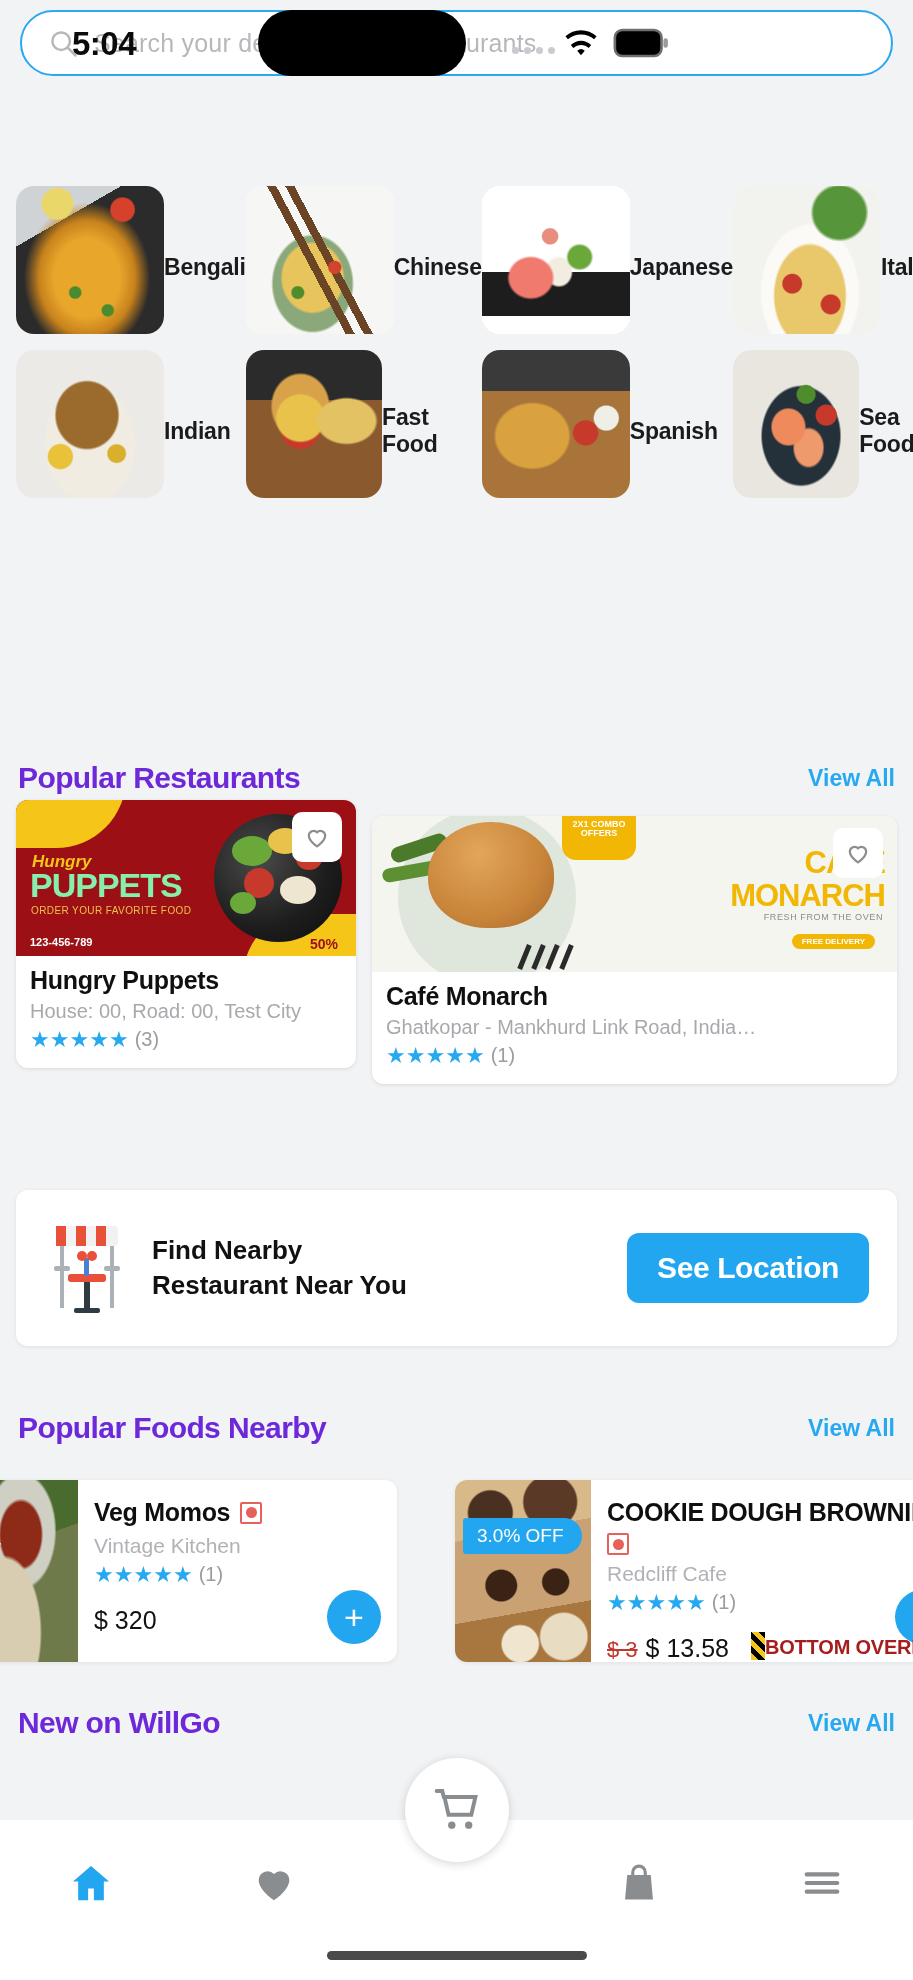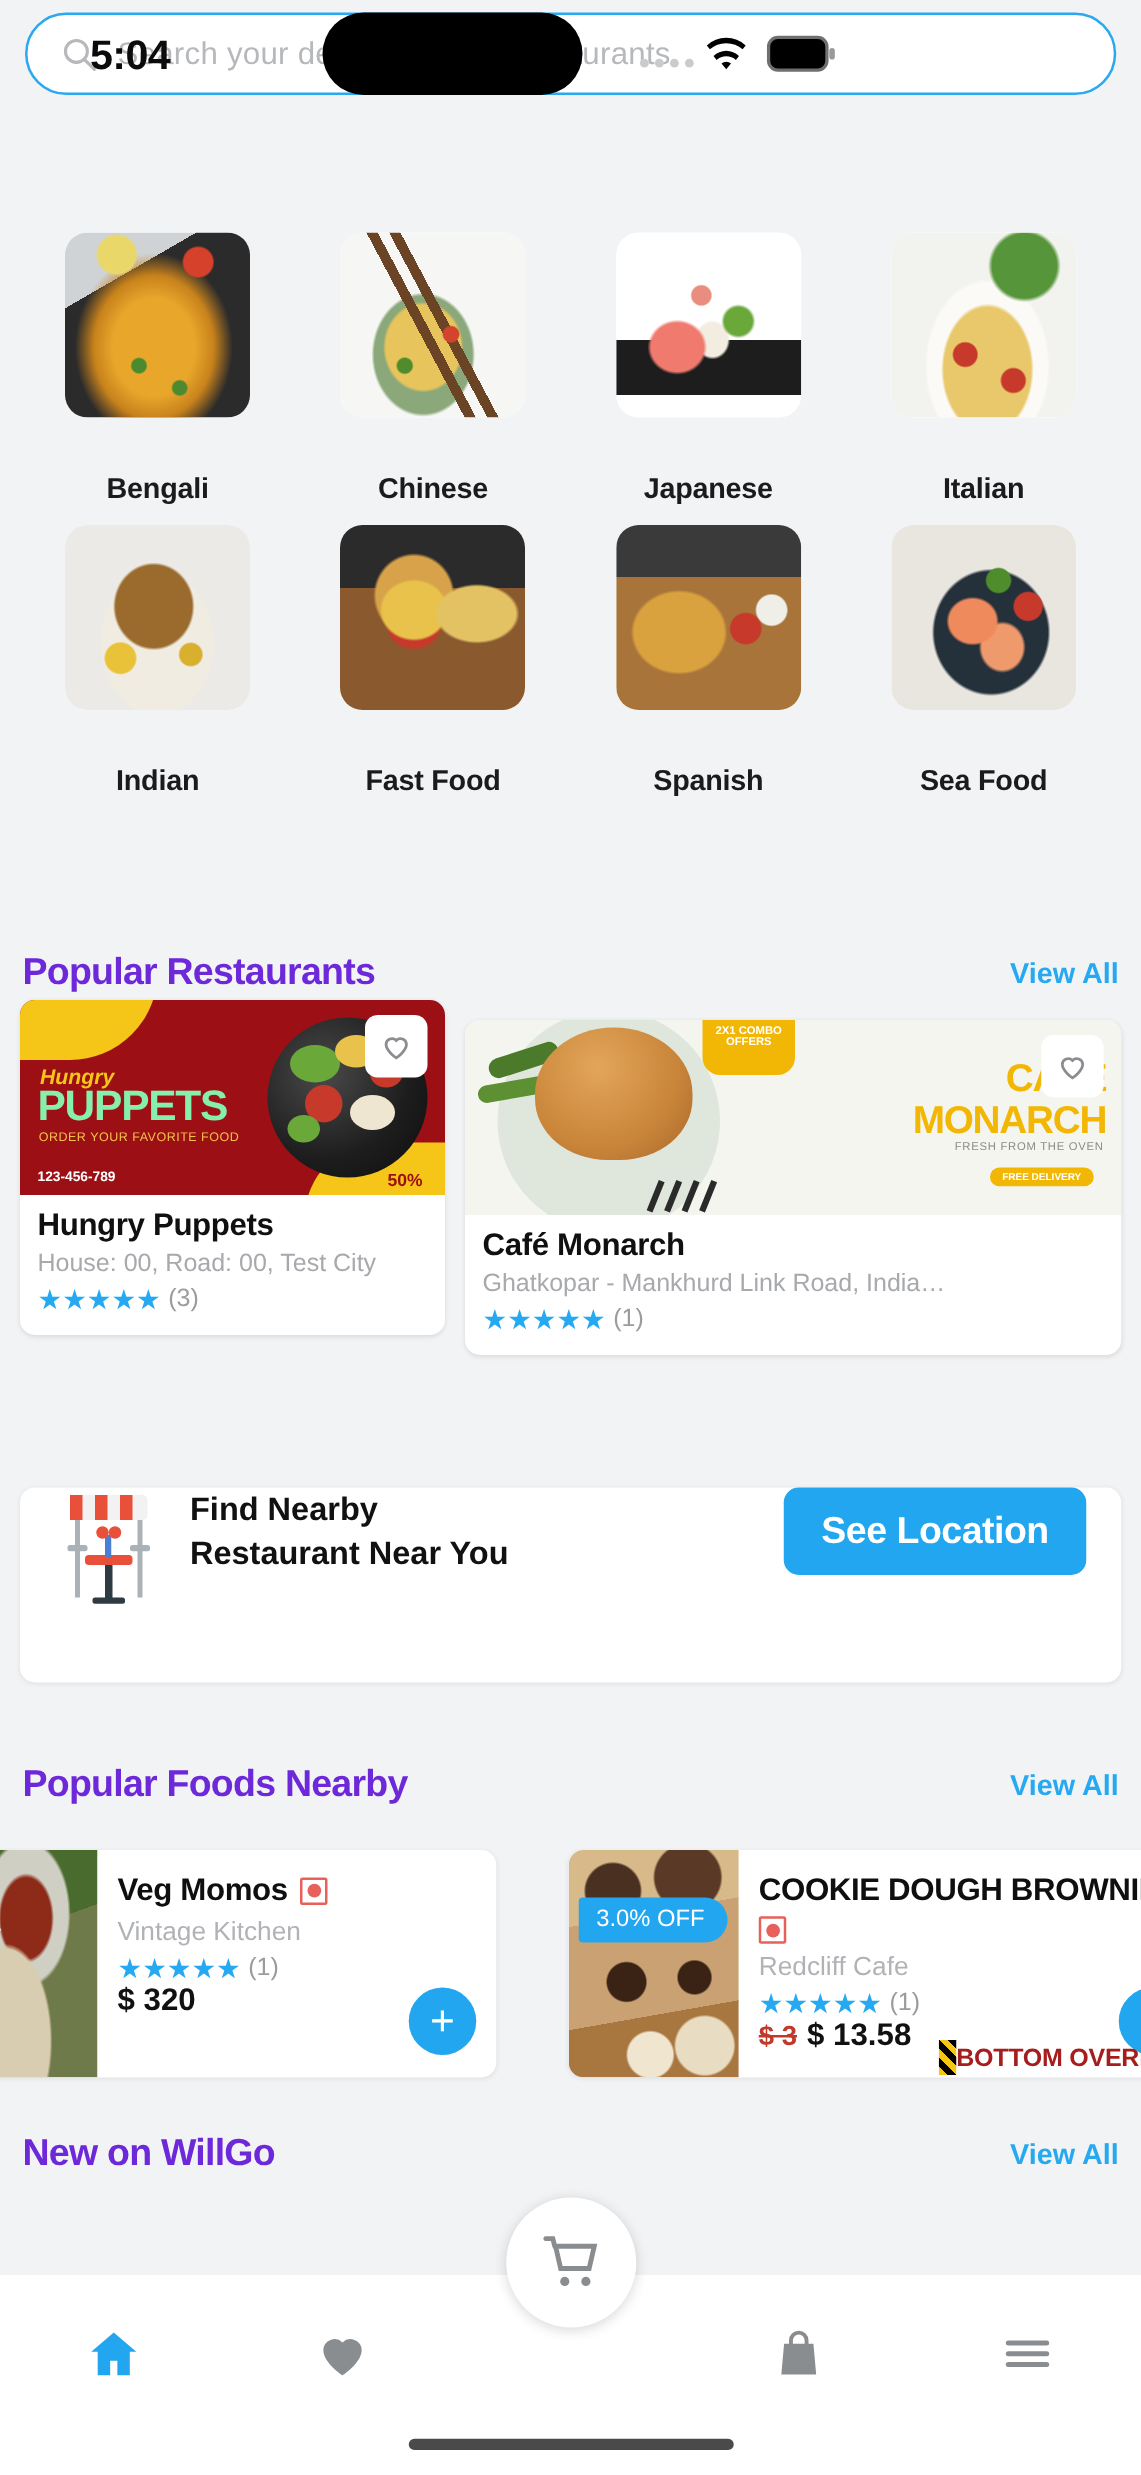--- a/index.html
+++ b/index.html
@@ -39,21 +39,21 @@
   }
   .status-dots i { width: 7px; height: 7px; background: #c9cbcf; border-radius: 50%; display:block;}
   .wifi-icon { position: absolute; left: 562px; top: 27px; width: 38px; height: 32px; }
   .battery-icon { position: absolute; left: 613px; top: 28px; width: 56px; height: 30px; }
 
   
   .cat-grid {
     position: absolute; left: 16px; top: 186px; width: 881px;
     display: grid; grid-template-columns: repeat(4, 1fr); row-gap: 16px;
   }
-  .cat-item { display: flex; flex-direction: column; align-items: center; gap: 29px; }
+  .cat-item { display: flex; flex-direction: row; align-items: center; }
   .cat-thumb {
     width: 148px; height: 148px; border-radius: 18px; overflow: hidden;
     background: #ffffff; position: relative;
   }
   .cat-thumb .ph { position: absolute; inset: 0; }
   .cat-label {
     margin-top: 14px; font-size: 23px; color: #1b1b1b; font-weight: bold;
     letter-spacing: -.2px;
   }
 
@@ -143,21 +143,21 @@
     position:absolute; right:22px; top:118px; background:#f2b705; color:#fff;
     font-size:8px; font-weight:bold; padding:3px 10px; border-radius:8px;
   }
   .ban-monarch .stripes { position:absolute; left:150px; bottom:6px; width:70px; height:22px; }
   .ban-monarch .stripes i { position:absolute; width:5px; height:26px; background:#2a2a2a; transform:rotate(22deg);}
 
   
   .nearby-card {
     position: absolute; left: 16px; top: 1190px; width: 881px; height: 156px;
     background: #ffffff; border-radius: 12px; box-shadow: 0 1px 4px rgba(0,0,0,.08);
-    display: flex; align-items: flex-start; padding: 0 28px;
+    display: flex; align-items: center; padding: 0 28px;
   }
   .nearby-icon { width: 86px; height: 96px; flex: 0 0 auto; }
   .nearby-text { margin-left: 22px; font-size: 26px; font-weight: bold; color: #111; line-height: 1.35; }
   .see-loc-btn {
     margin-left: auto; background: #22a6ef; color: #ffffff; border: none;
     font-size: 30px; font-weight: bold; border-radius: 12px;
     padding: 18px 30px; font-family: inherit; letter-spacing: -.4px;
   }
 
   
@@ -182,21 +182,21 @@
   }
   .food-info { flex: 1 1 auto; padding: 18px 14px 0 16px; position: relative; min-width:0; }
   .food-name-row { display: flex; align-items: center; gap: 10px; }
   .food-name { font-size: 25px; font-weight: bold; color: #0f0f0f; white-space: nowrap; letter-spacing:-.3px;}
   .veg-mark {
     width: 22px; height: 22px; border: 2px solid #e8605a; flex: 0 0 auto;
     display: flex; align-items: center; justify-content: center; border-radius: 2px;
   }
   .veg-mark i { width: 11px; height: 11px; background: #e8605a; border-radius: 50%; display:block;}
   .food-rest { font-size: 21px; color: #b0b2b6; margin-top: 7px; }
-  .food-price { font-size: 25px; font-weight: bold; color: #111; margin-top: 0; }
+  .food-price { font-size: 25px; font-weight: normal; color: #111; margin-top: 20px; }
   .food-price .old { color: #c0392b; text-decoration: line-through; font-size: 22px; margin-right: 8px; }
   .add-btn {
     position: absolute; right: 16px; bottom: 18px; width: 54px; height: 54px;
     background: #22a6ef; border-radius: 50%; display: flex;
     align-items: center; justify-content: center; color: #fff; font-size: 34px;
     line-height: 1; font-weight: 300;
   }
   .overflow-err {
     position: absolute; left: 160px; bottom: 0px; right: -40px; height: 30px;
     background: transparent; display: flex; align-items: center; overflow: hidden;

